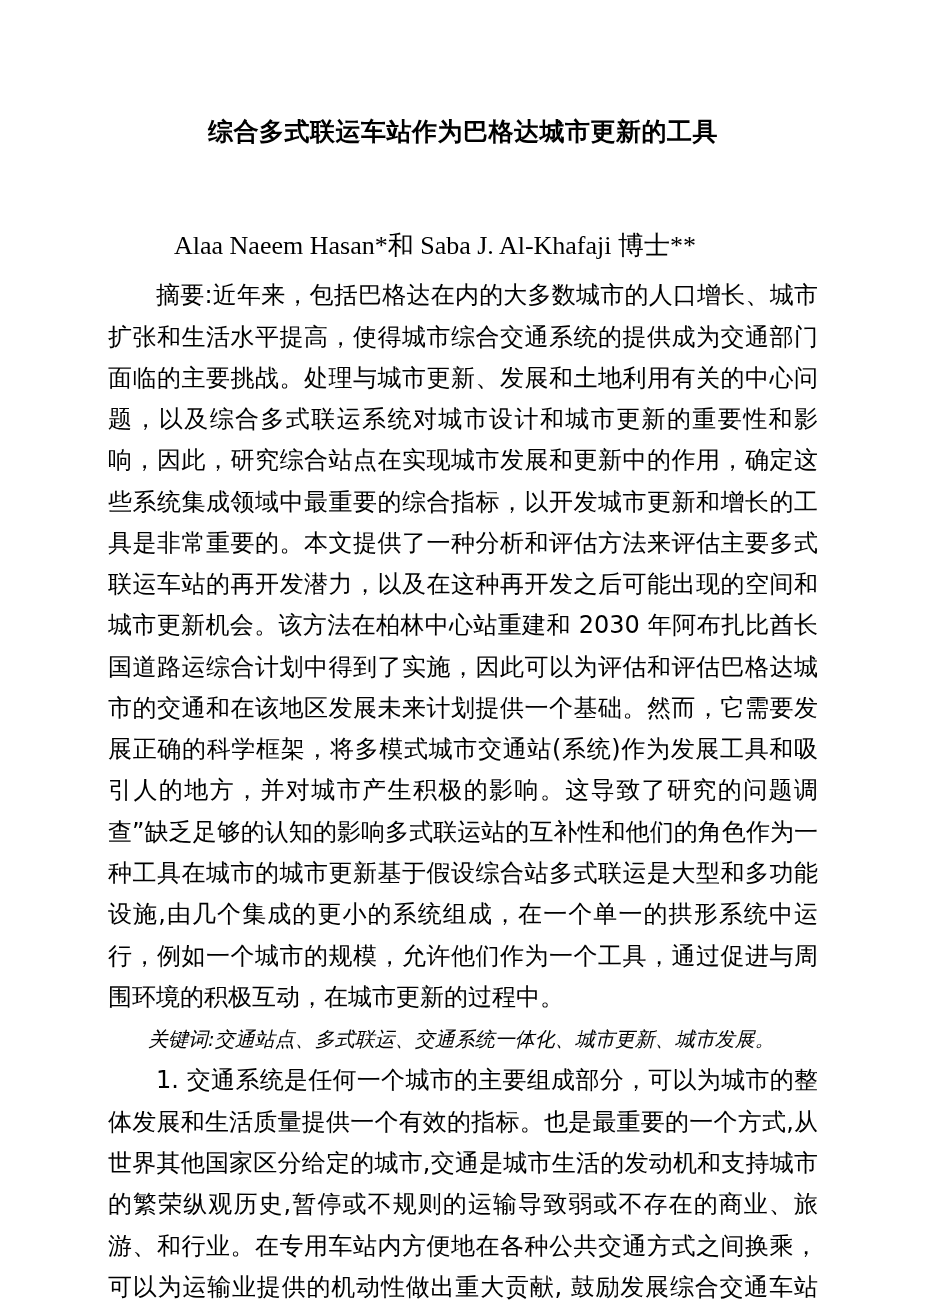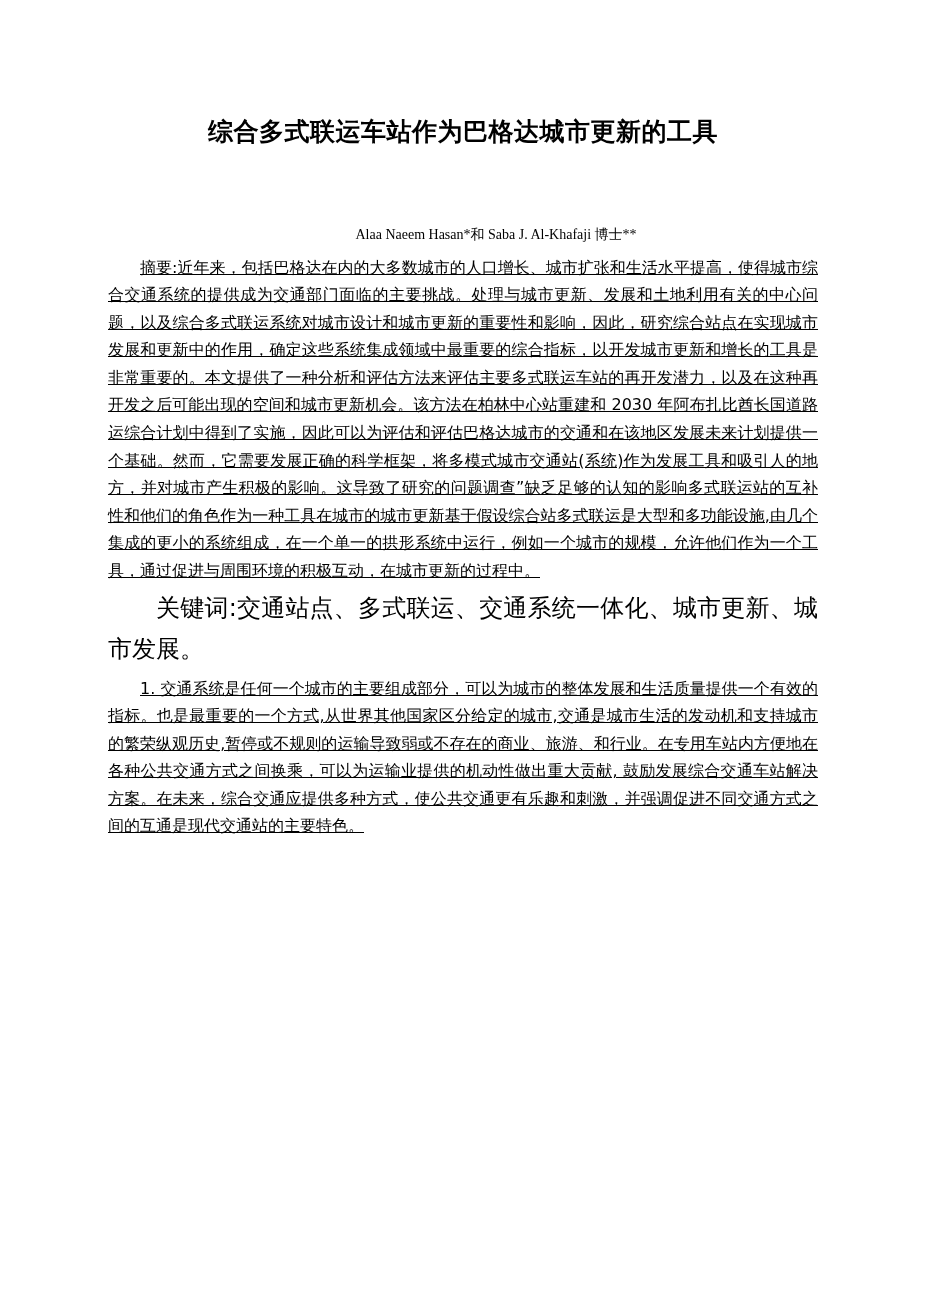--- a/index.html
+++ b/index.html
@@ -26,47 +26,47 @@
     font-size: 25px;
     font-weight: bold;
     line-height: 1.4;
     margin: 18px 0 0 0;
     letter-spacing: 0.5px;
   }
   .authors-block {
     margin-top: 74px;
   }
   .author-line {
-    font-size: 14px;
+    font-size: 26px;
     line-height: 1.78;
     margin: 0 0 2px 0;
     padding-left: 66px;
-    text-align: center;
+    text-align: left;
     white-space: nowrap;
   }
   .body-para {
-    font-size: 16px;
+    font-size: 24px;
     line-height: 1.72;
     margin: 0;
     text-align: justify;
     text-justify: inter-ideograph;
     text-indent: 2em;
     font-family: "DejaVu Sans", "Liberation Sans", sans-serif;
-    text-decoration: underline;
   }
   .body-para + .body-para {
     margin-top: 2px;
   }
   .keywords {
-    font-size: 24px;
+    font-size: 20px;
     line-height: 1.72;
     margin: 4px 0 0 0;
     text-align: justify;
     text-indent: 2em;
     font-family: "DejaVu Sans", "Liberation Sans", sans-serif;
+    font-style: italic;
   }
   .abstract {
     margin-top: 6px;
   }
   .section-para {
     margin-top: 4px;
   }
 </style>
 </head>
 <body>

